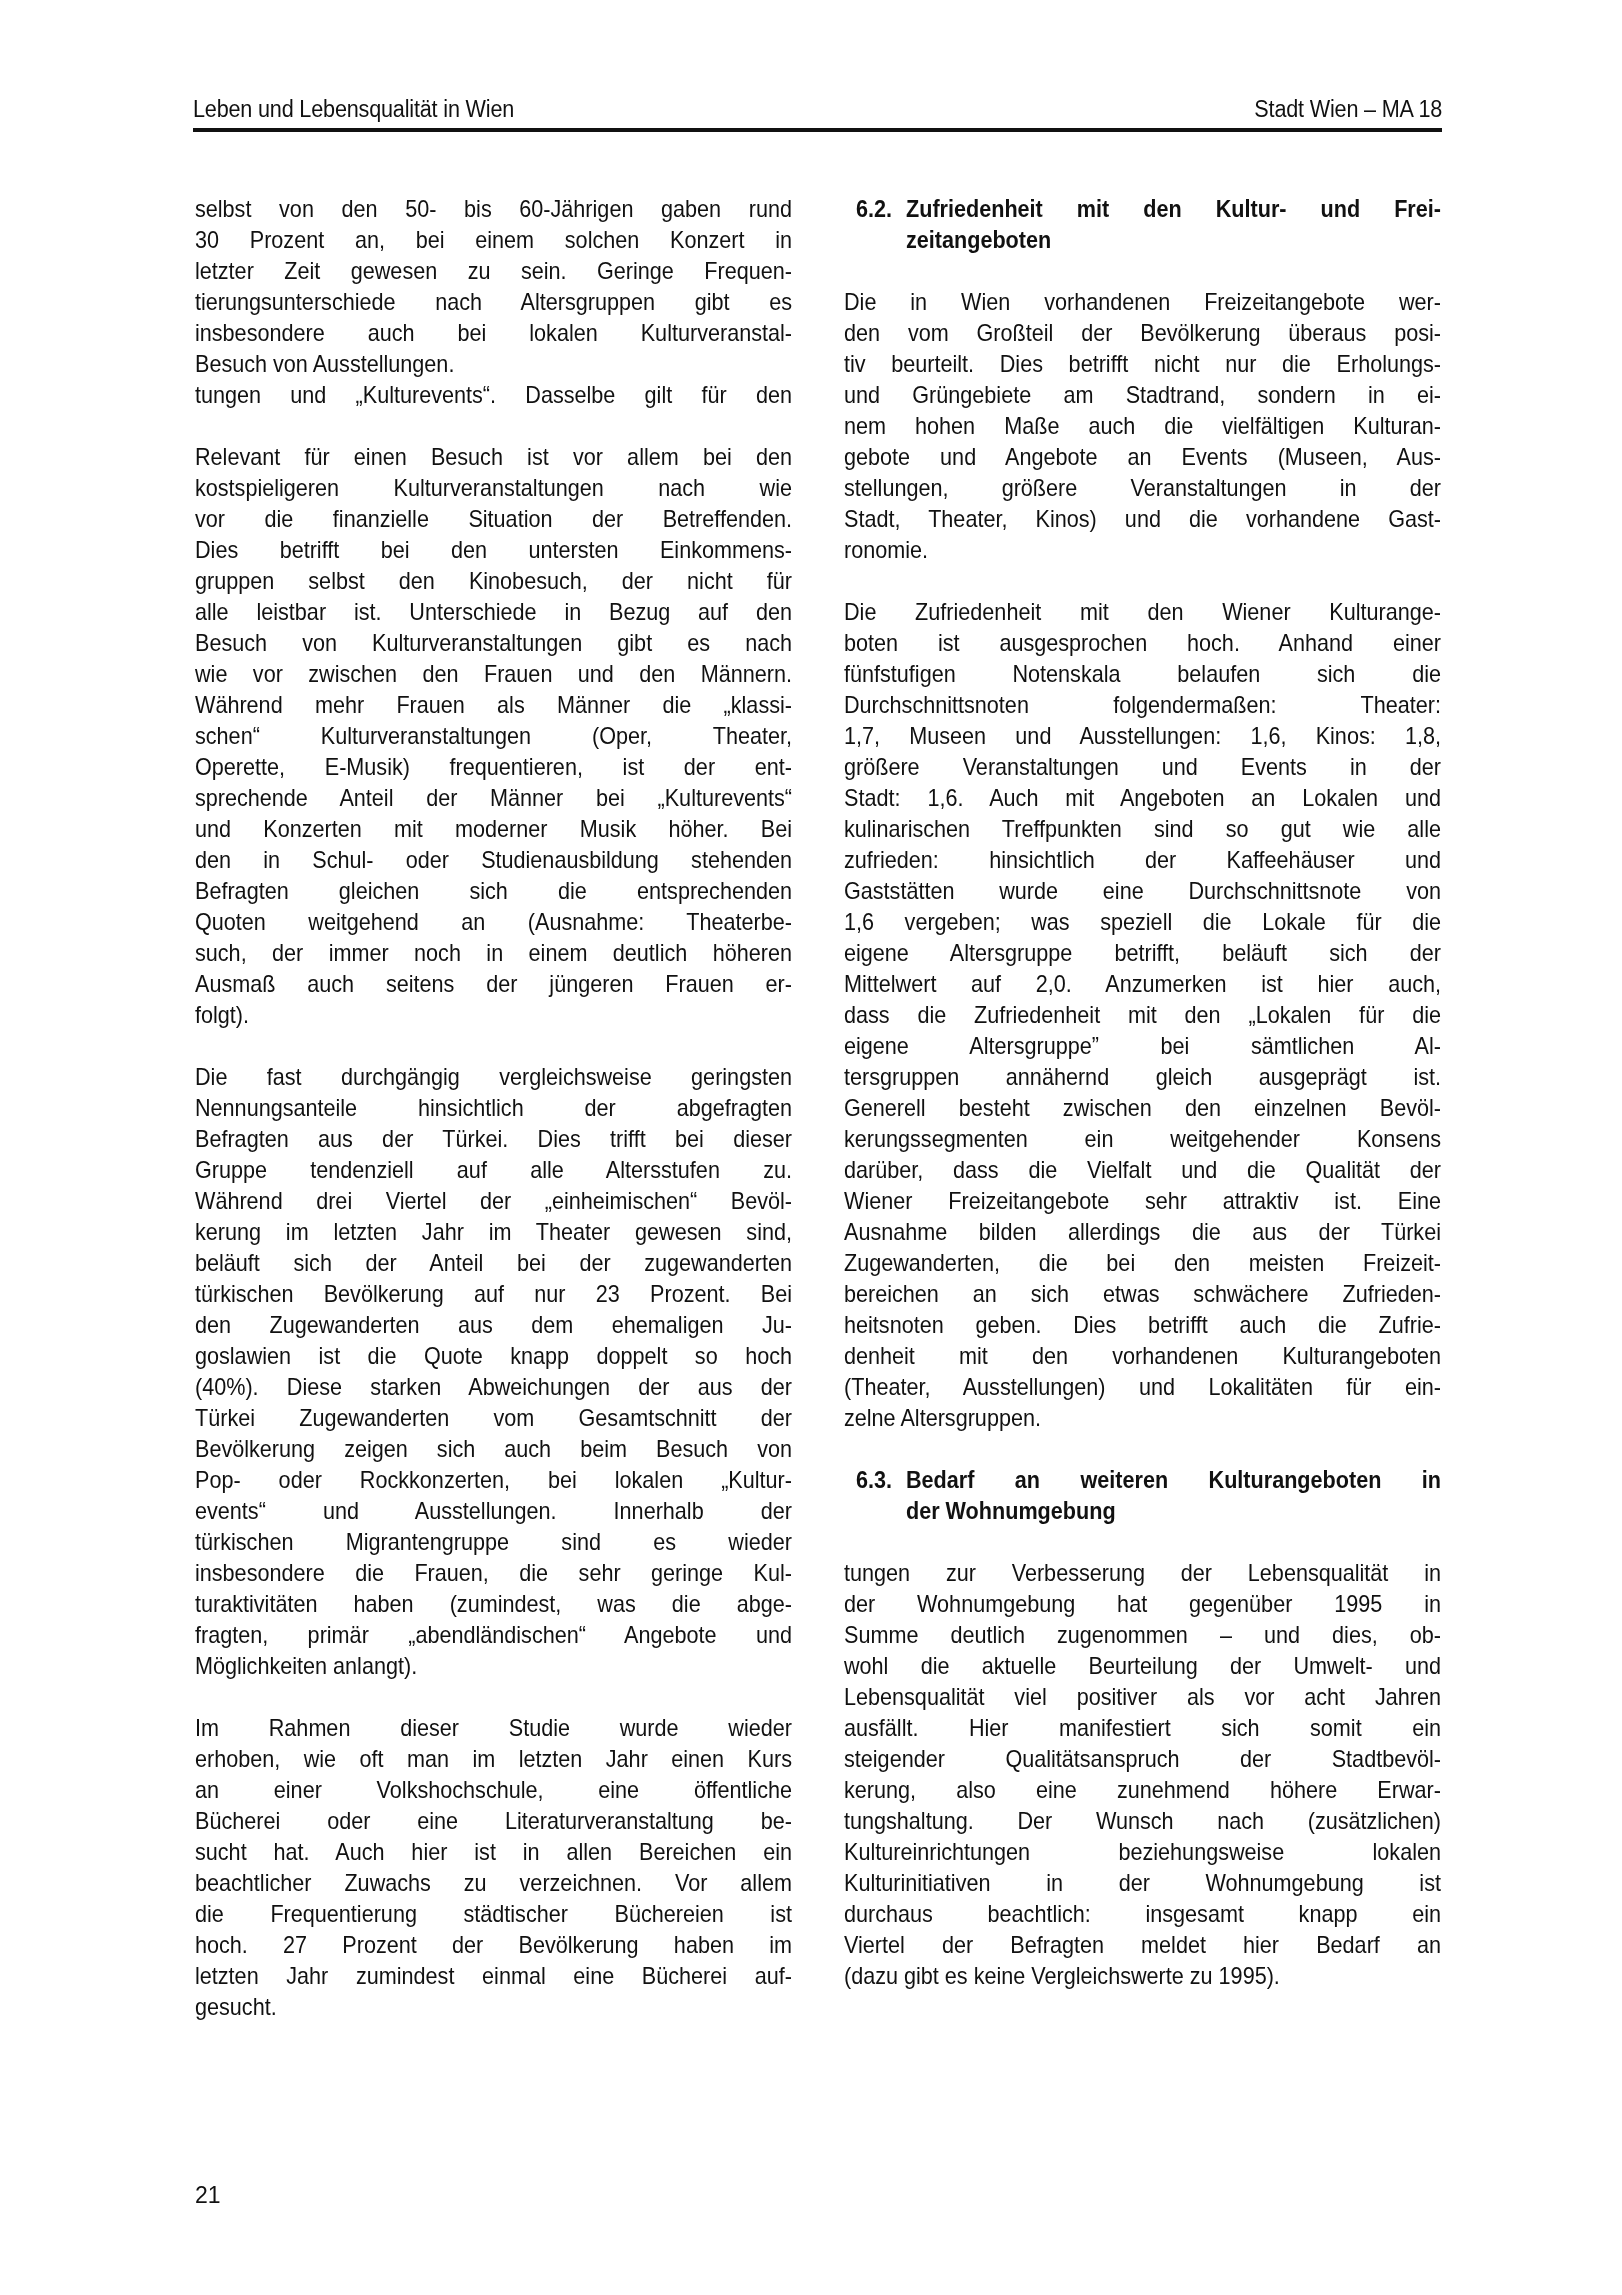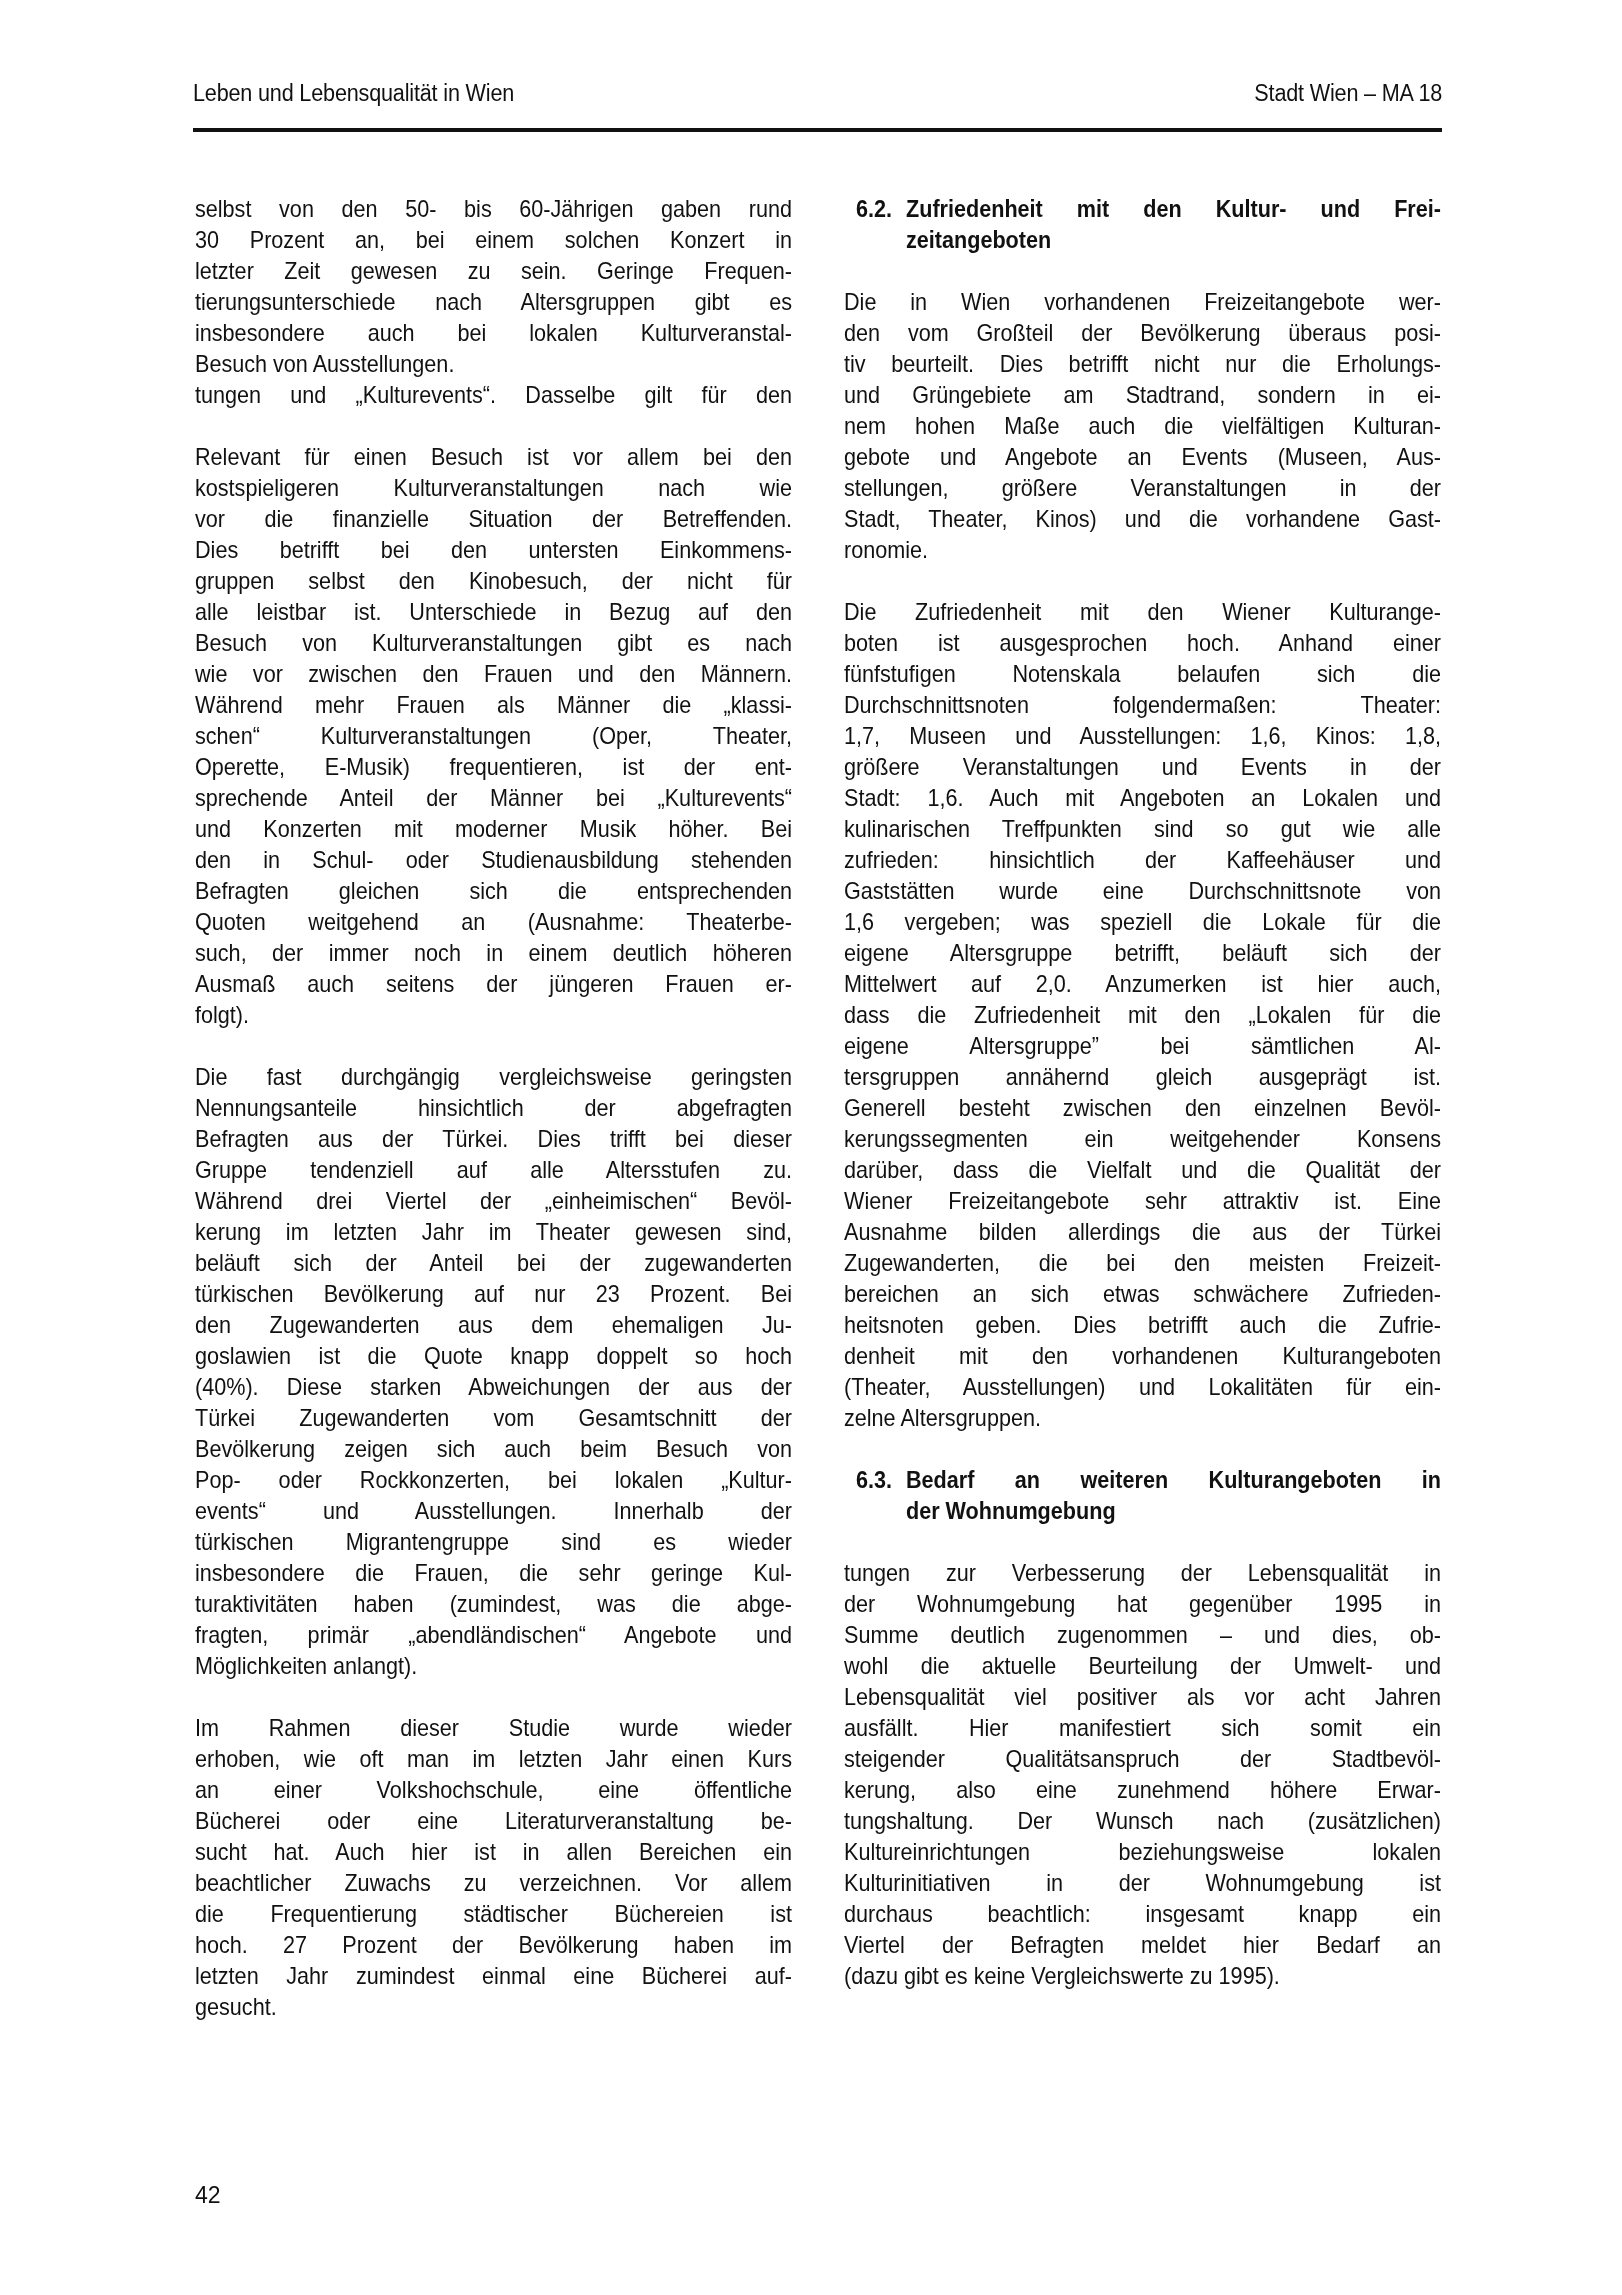--- a/index.html
+++ b/index.html
@@ -1,18 +1,18 @@
 <!DOCTYPE html>
 <html style="font-size:13px"><head>
   <meta charset="utf-8">
   <style>
     html, body { margin: 0; padding: 0; background: #ffffff; }
     body { width: 1622px; height: 2295px; position: relative; overflow: hidden;
            font-family: "Liberation Sans", sans-serif; color: #111; }
-    .header { position: absolute; left: 193px; top: 80px; width: 1249px; height: 32px; }
+    .header { position: absolute; left: 193px; top: 96px; width: 1249px; height: 32px; }
     .header-left { position: absolute; left: 0; top: 0; font-size: 23.5px; letter-spacing: -0.2px; transform: scaleX(0.92); transform-origin: left top; }
     .header-right { position: absolute; right: 0; top: 0; font-size: 23.5px; letter-spacing: -0.2px; transform: scaleX(0.92); transform-origin: right top; }
     .header-rule { position: absolute; left: 193px; top: 128px; width: 1249px; height: 4px; background: #111; }
     .col { position: absolute; top: 193px; width: 597px; }
     .col-left { left: 195px; }
     .col-right { left: 844px; }
     .para { margin: 0 0 31px 0; text-decoration: underline; }
     .line { display: block; font-size: 24px; line-height: 31px; height: 31px; white-space: nowrap;
             text-align: justify; text-align-last: justify; overflow: hidden; }
     .line.last { text-align-last: left; }
@@ -167,14 +167,14 @@
         <div class="line"><span>tungshaltung. Der Wunsch nach (zusätzlichen)</span></div>
         <div class="line"><span>Kultureinrichtungen beziehungsweise lokalen</span></div>
         <div class="line"><span>Kulturinitiativen in der Wohnumgebung ist</span></div>
         <div class="line"><span>durchaus beachtlich: insgesamt knapp ein</span></div>
         <div class="line"><span>Viertel der Befragten meldet hier Bedarf an</span></div>
         <div class="line last"><span>(dazu gibt es keine Vergleichswerte zu 1995).</span></div>
       </div>
     </div>
 </div>
 
-<div class="page-number">42</div>
+<div class="page-number">21</div>
 
 
 </body></html>

